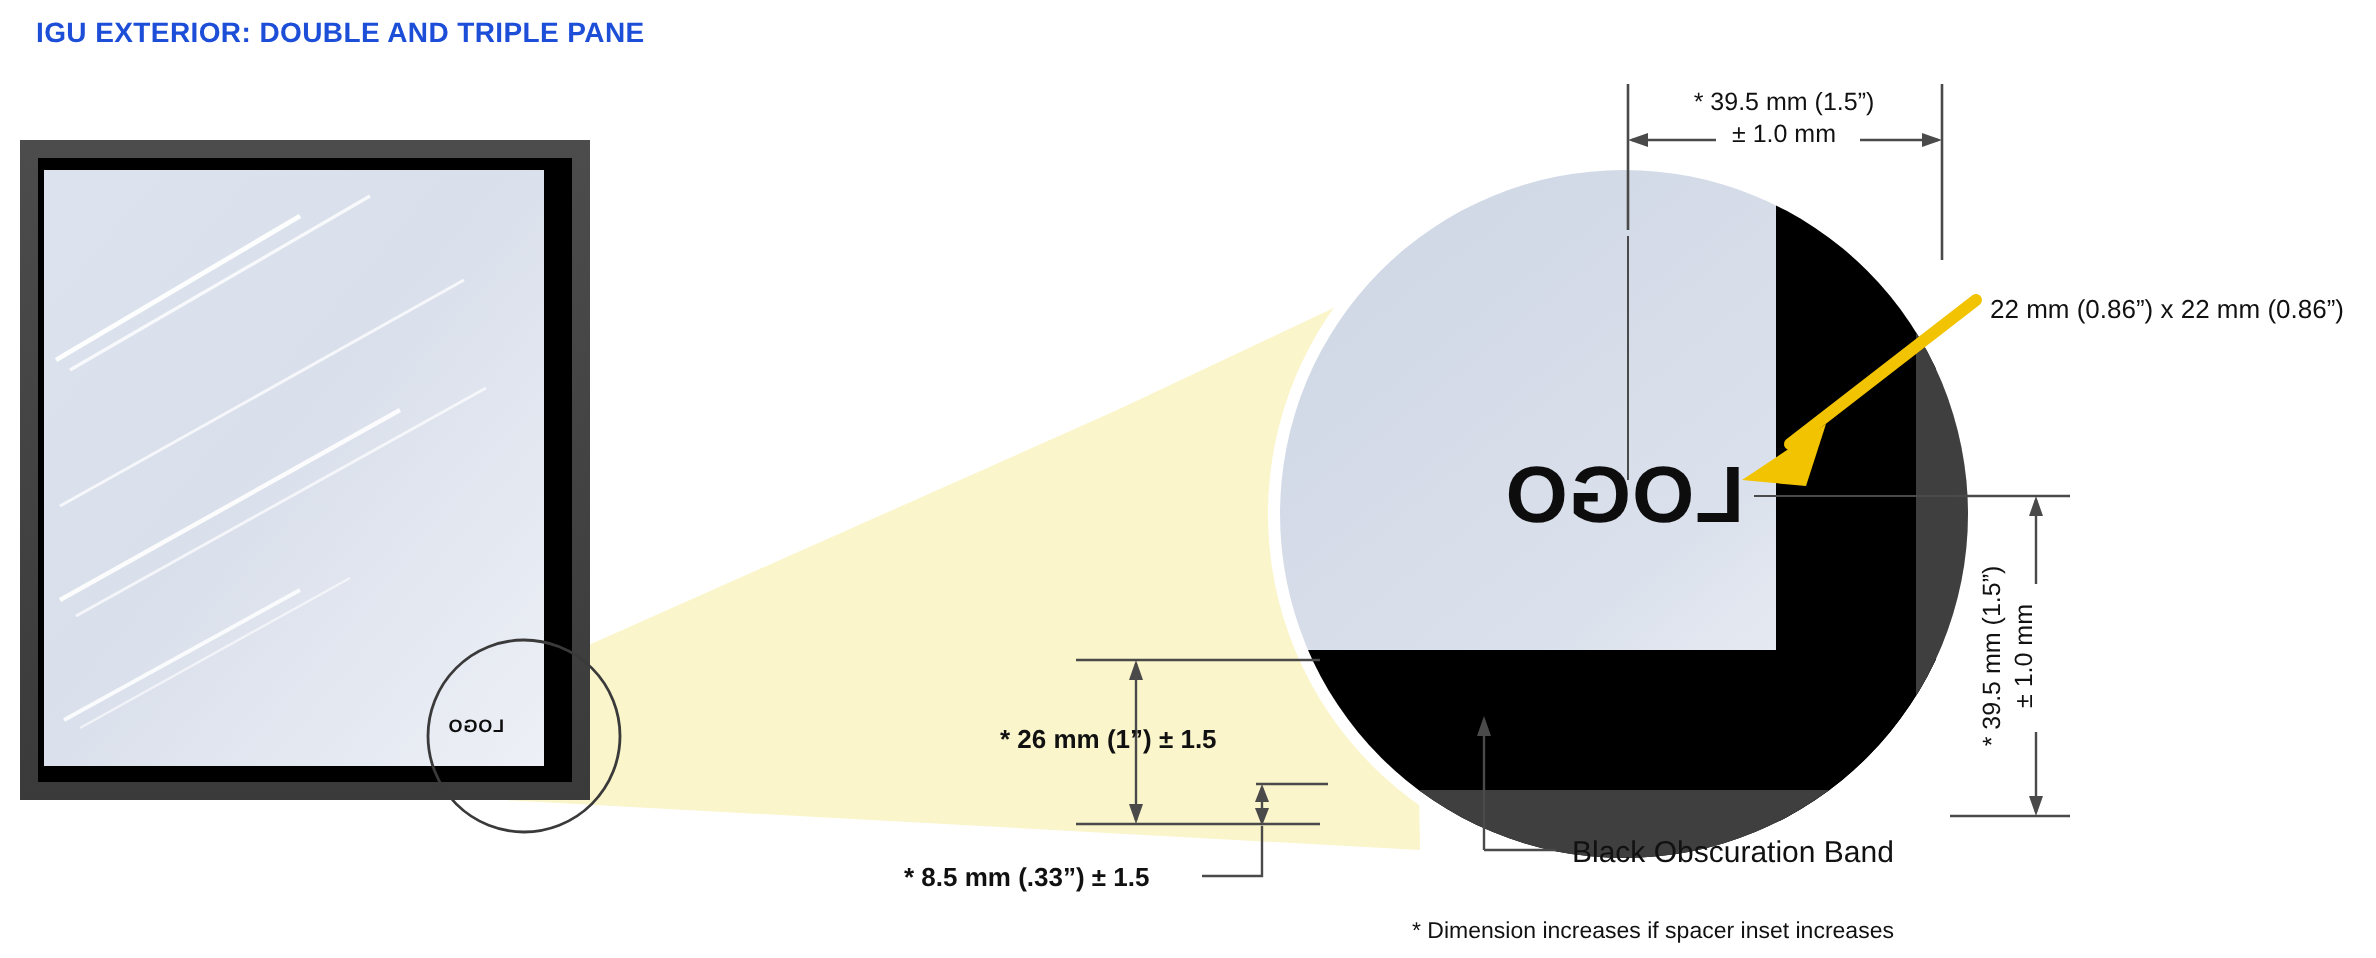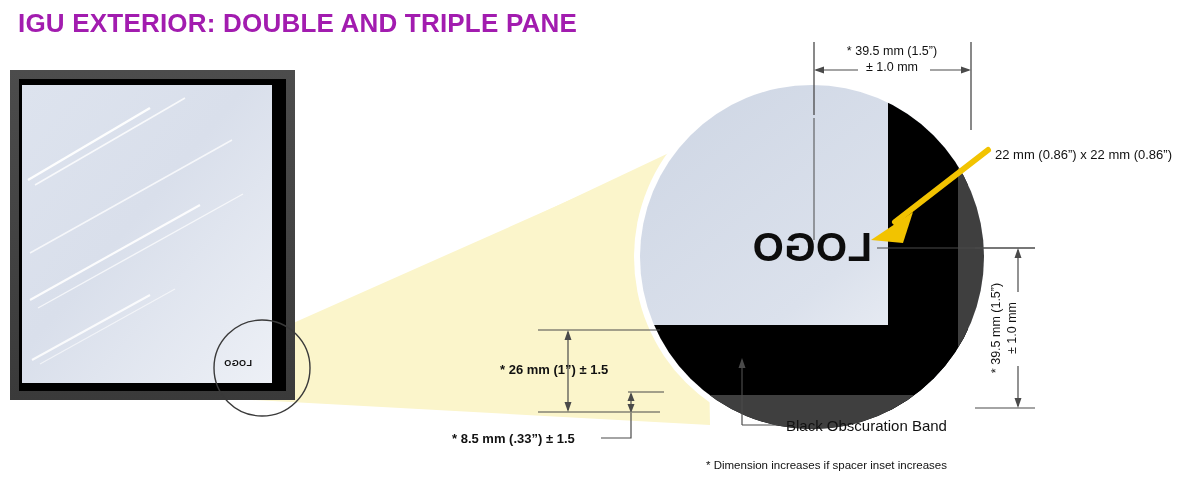--- a/index.html
+++ b/index.html
@@ -6,22 +6,22 @@
   body{
     width:1188px;height:479px;
     background:#ffffff;
     font-family:"Liberation Sans", sans-serif;
     overflow:hidden;
     position:relative;
   }
   #stage{position:absolute;left:0;top:0;width:1188px;height:479px;}
   #title{
     position:absolute;left:18px;top:8px;
-    font-size:26px;font-weight:bold;letter-spacing:0.2px;
-    color:#a21caf;white-space:nowrap;
+    font-size:14px;font-weight:bold;letter-spacing:0.2px;
+    color:#1d4ed8;white-space:nowrap;
   }
   .svgwrap{position:absolute;left:0;top:0;width:1188px;height:479px;}
   .dimtext{font-family:"Liberation Sans", sans-serif;font-size:12.5px;fill:#111111;}
   .dimtext-b{font-family:"Liberation Sans", sans-serif;font-size:13px;font-weight:bold;fill:#111111;}
   .calltext{font-family:"Liberation Sans", sans-serif;font-size:13px;fill:#111111;}
   .bandtext{font-family:"Liberation Sans", sans-serif;font-size:15px;fill:#111111;}
   .foottext{font-family:"Liberation Sans", sans-serif;font-size:11.5px;fill:#111111;}
   .logotext{font-family:"Liberation Sans", sans-serif;font-weight:bold;fill:#0d0d0d;}
 </style>
 </head>

